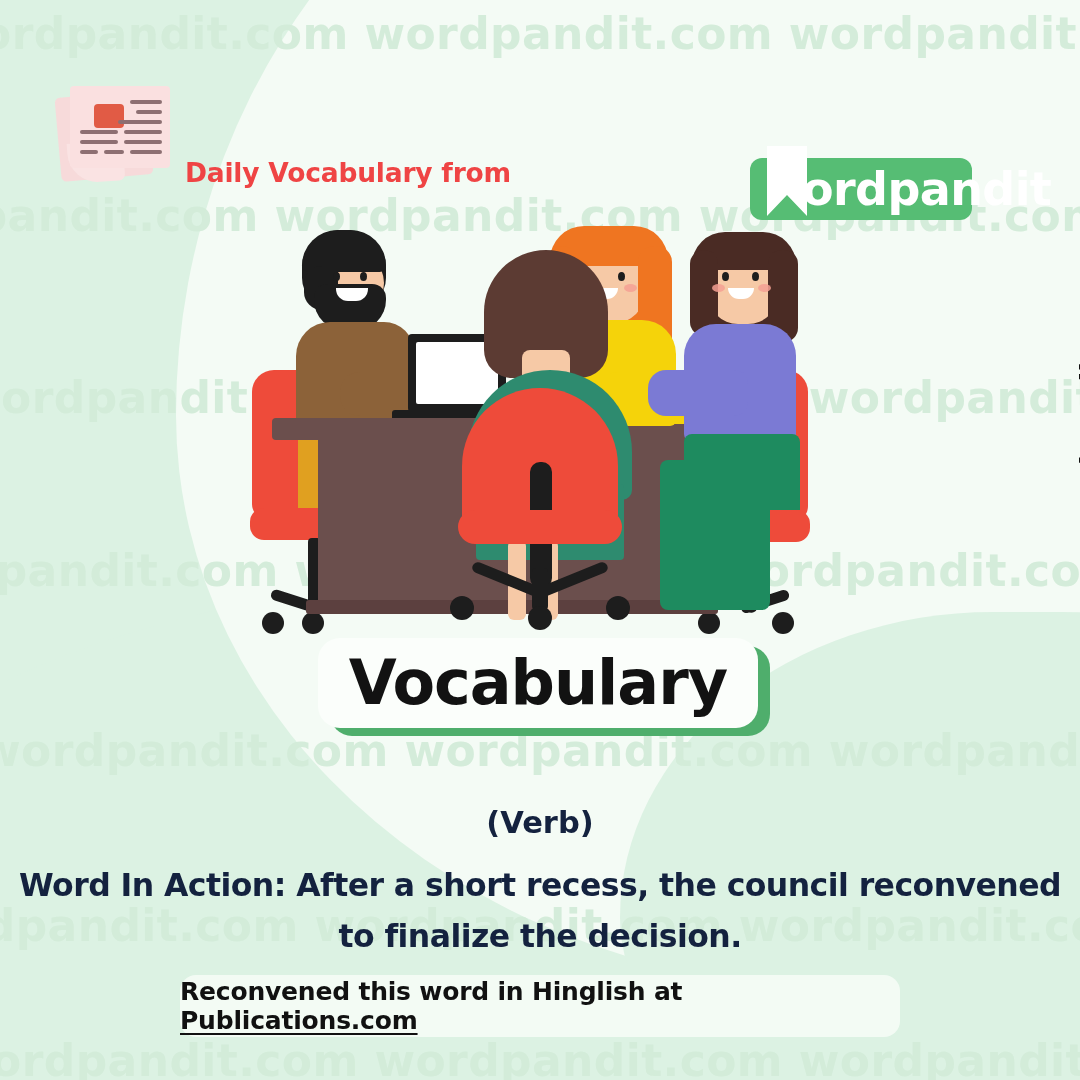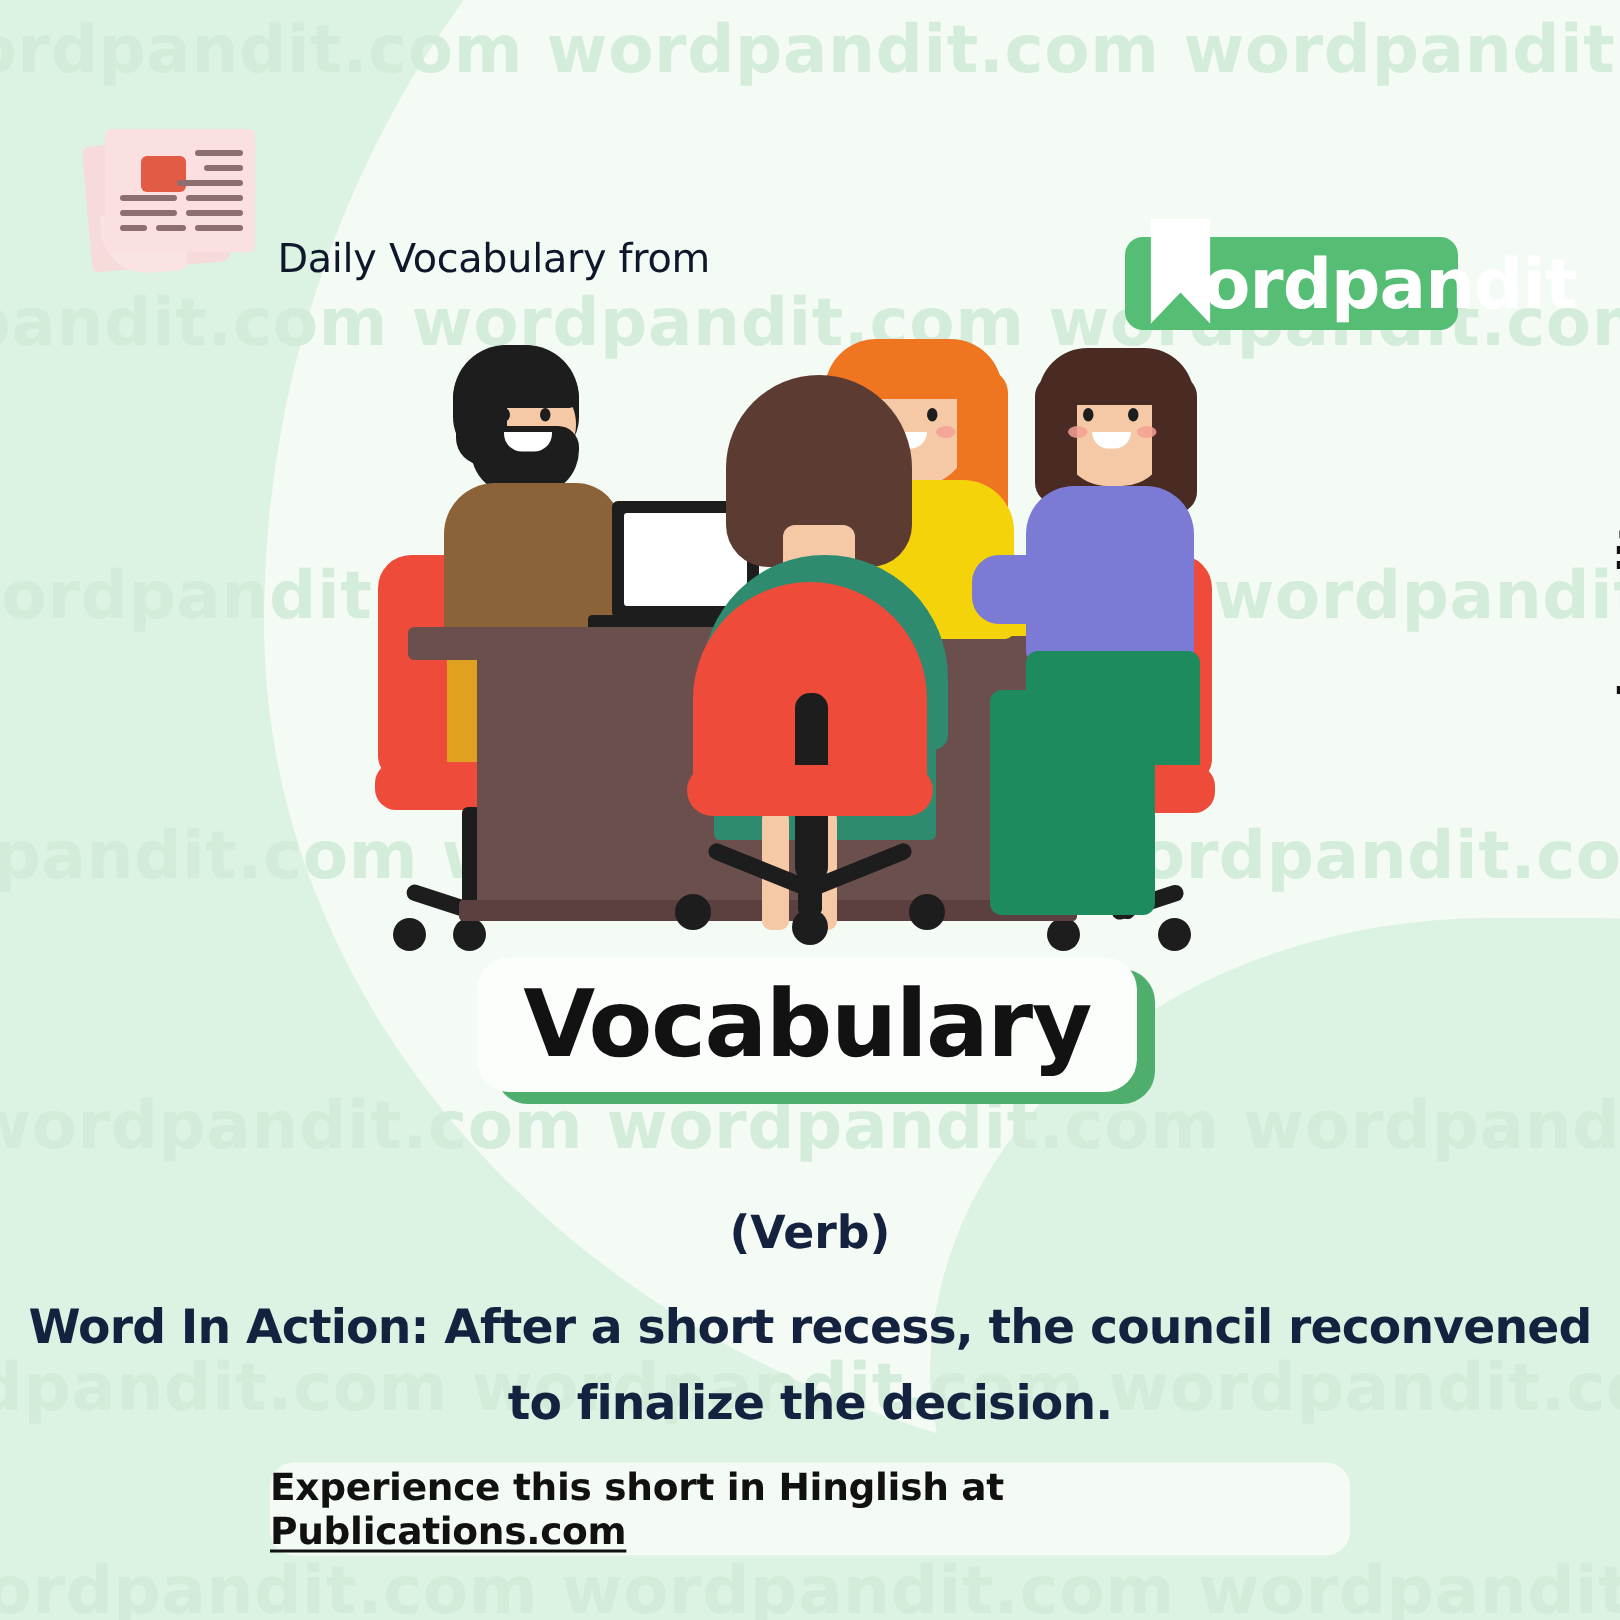--- a/index.html
+++ b/index.html
@@ -61,22 +61,22 @@
   .news-block{
     position:absolute;left:24px;top:18px;width:30px;height:24px;
     background:#e15b45;border-radius:4px;
   }
   .nl{position:absolute;background:#8d6f72;border-radius:2px;height:4px;}
 
   
   .title{
     position:absolute;left:185px;top:86px;width:520px;
     font-family:"DejaVu Sans", sans-serif;
-    font-weight:400;font-size:26.5px;line-height:1.28;
-    color:#0f172a;letter-spacing:-.2px;
+    font-weight:700;font-size:26.5px;line-height:1.28;
+    color:#ef4444;letter-spacing:-.2px;
   }
 
   
   .logo{
     position:absolute;left:750px;top:88px;width:222px;height:62px;
     background:#56bd74;border-radius:12px;
   }
   .logo-mark{
     position:absolute;left:17px;top:-12px;width:40px;height:70px;
   }
@@ -323,17 +323,17 @@
 
   <div class="pos">(Verb)</div>
 
   <div class="wia">
     <div>Word In Action: After a short recess, the council reconvened</div>
     <div>to finalize the decision.</div>
   </div>
 
   <div class="footer">
     <span class="footer-text">
-      <span>Experience this short in Hinglish at </span><span class="footer-link">Publications.com</span>
+      <span>Reconvened this word in Hinglish at </span><span class="footer-link">Publications.com</span>
     </span>
   </div>
 
 </div>
 
 </body></html>

